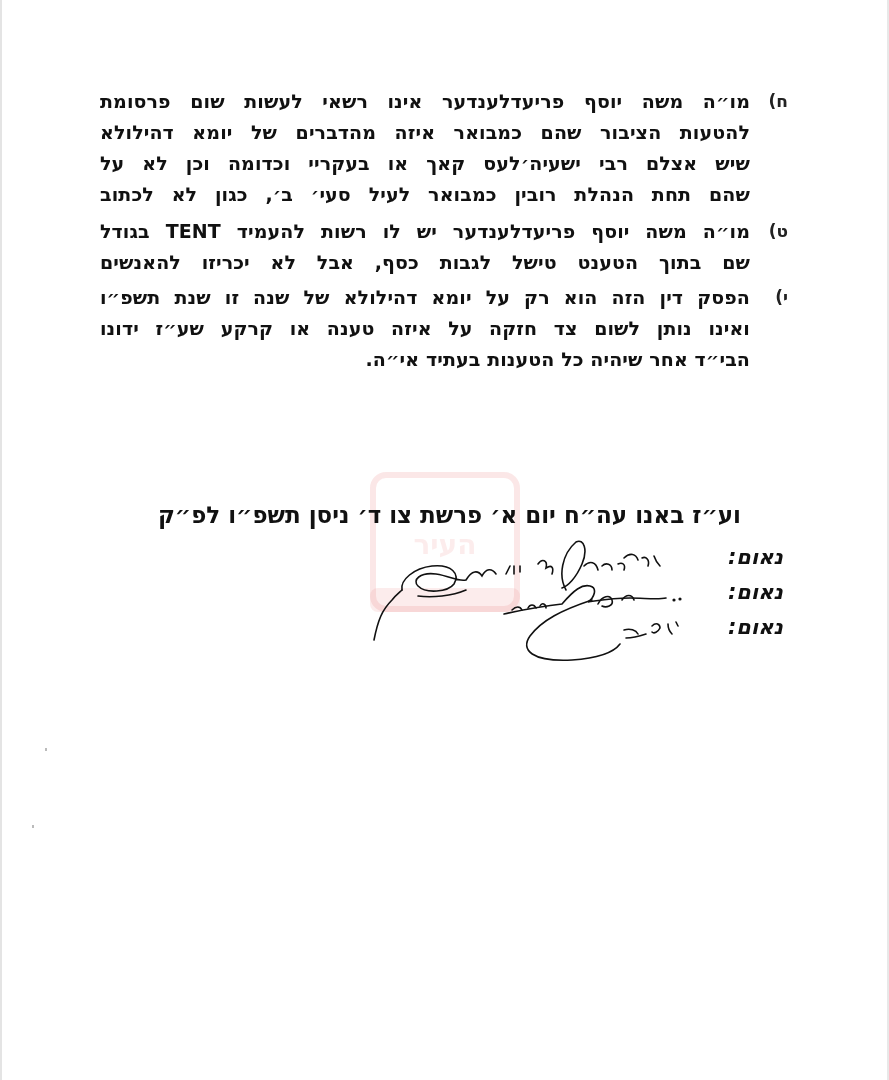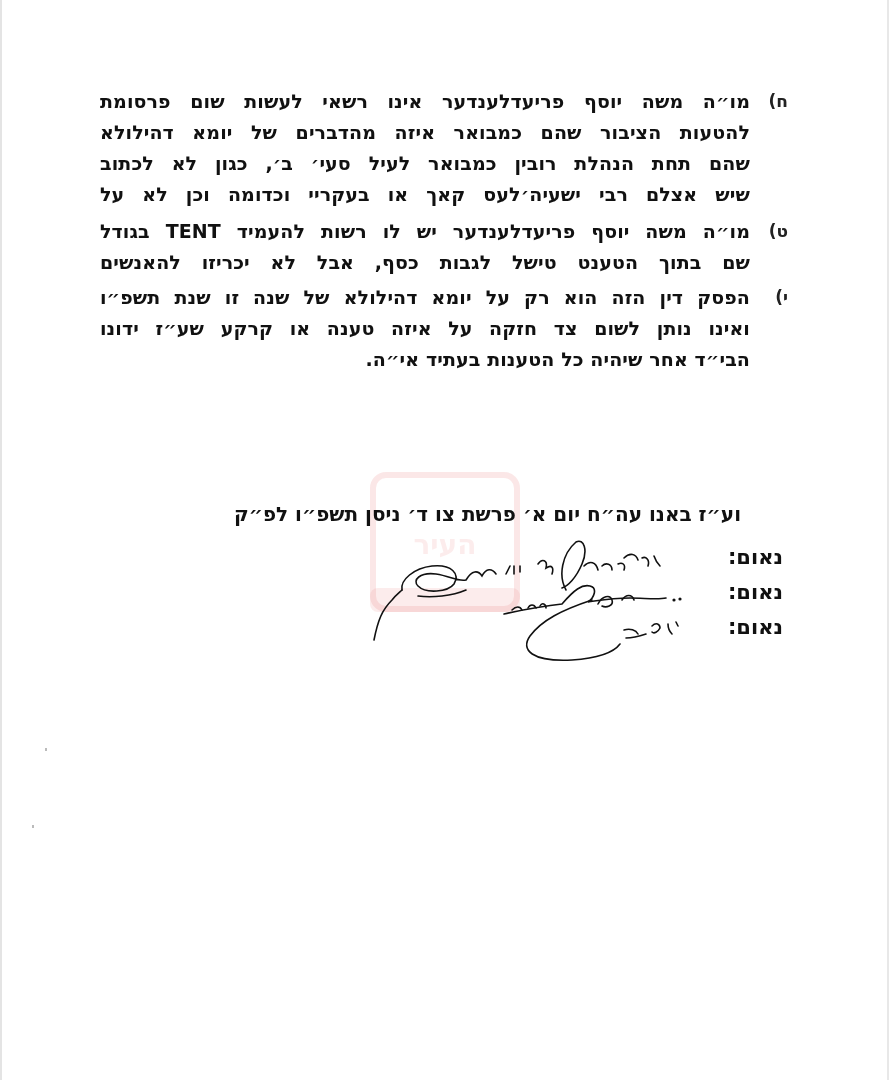--- a/index.html
+++ b/index.html
@@ -50,29 +50,30 @@
     font-size: 17px;
     line-height: 31px;
     font-weight: bold;
     color: #222;
   }
   .dateline {
     position: absolute;
     top: 502px;
     right: 146px;
     direction: rtl;
-    font-size: 20px;
+    font-size: 23px;
     font-weight: bold;
     white-space: nowrap;
   }
   .sign-block {
     position: absolute;
     right: 104px;
     top: 540px;
     direction: rtl;
+    font-style: italic;
   }
   .sign-row {
     font-size: 21px;
     font-weight: bold;
     line-height: 35px;
     height: 35px;
     white-space: nowrap;
   }
   .watermark {
     position: absolute;
@@ -118,22 +119,22 @@
 
   <div class="watermark"></div>
   <div class="watermark-bar"></div>
   <div class="watermark-text">העיר</div>
 
   <div class="body-text">
     <div class="clause" style="margin-bottom:6px;">
       <span class="clause-label">ח)</span>
       <span class="clause-line">מו״ה משה יוסף פריעדלענדער אינו רשאי לעשות שום פרסומת</span>
       <span class="clause-line">להטעות הציבור שהם כמבואר איזה מהדברים של יומא דהילולא</span>
+      <span class="clause-line">שיש אצלם רבי ישעיה׳לעס קאך או בעקריי וכדומה וכן לא על</span>
       <span class="clause-line">שהם תחת הנהלת רובין כמבואר לעיל סעי׳ ב׳, כגון לא לכתוב</span>
-      <span class="clause-line">שיש אצלם רבי ישעיה׳לעס קאך או בעקריי וכדומה וכן לא על</span>
     </div>
     <div class="clause" style="margin-bottom:4px;">
       <span class="clause-label">ט)</span>
       <span class="clause-line">מו״ה משה יוסף פריעדלענדער יש לו רשות להעמיד TENT בגודל</span>
       <span class="clause-line">שם בתוך הטענט טישל לגבות כסף, אבל לא יכריזו להאנשים</span>
     </div>
     <div class="clause">
       <span class="clause-label">י)</span>
       <span class="clause-line">הפסק דין הזה הוא רק על יומא דהילולא של שנה זו שנת תשפ״ו</span>
       <span class="clause-line">ואינו נותן לשום צד חזקה על איזה טענה או קרקע שע״ז ידונו</span>

